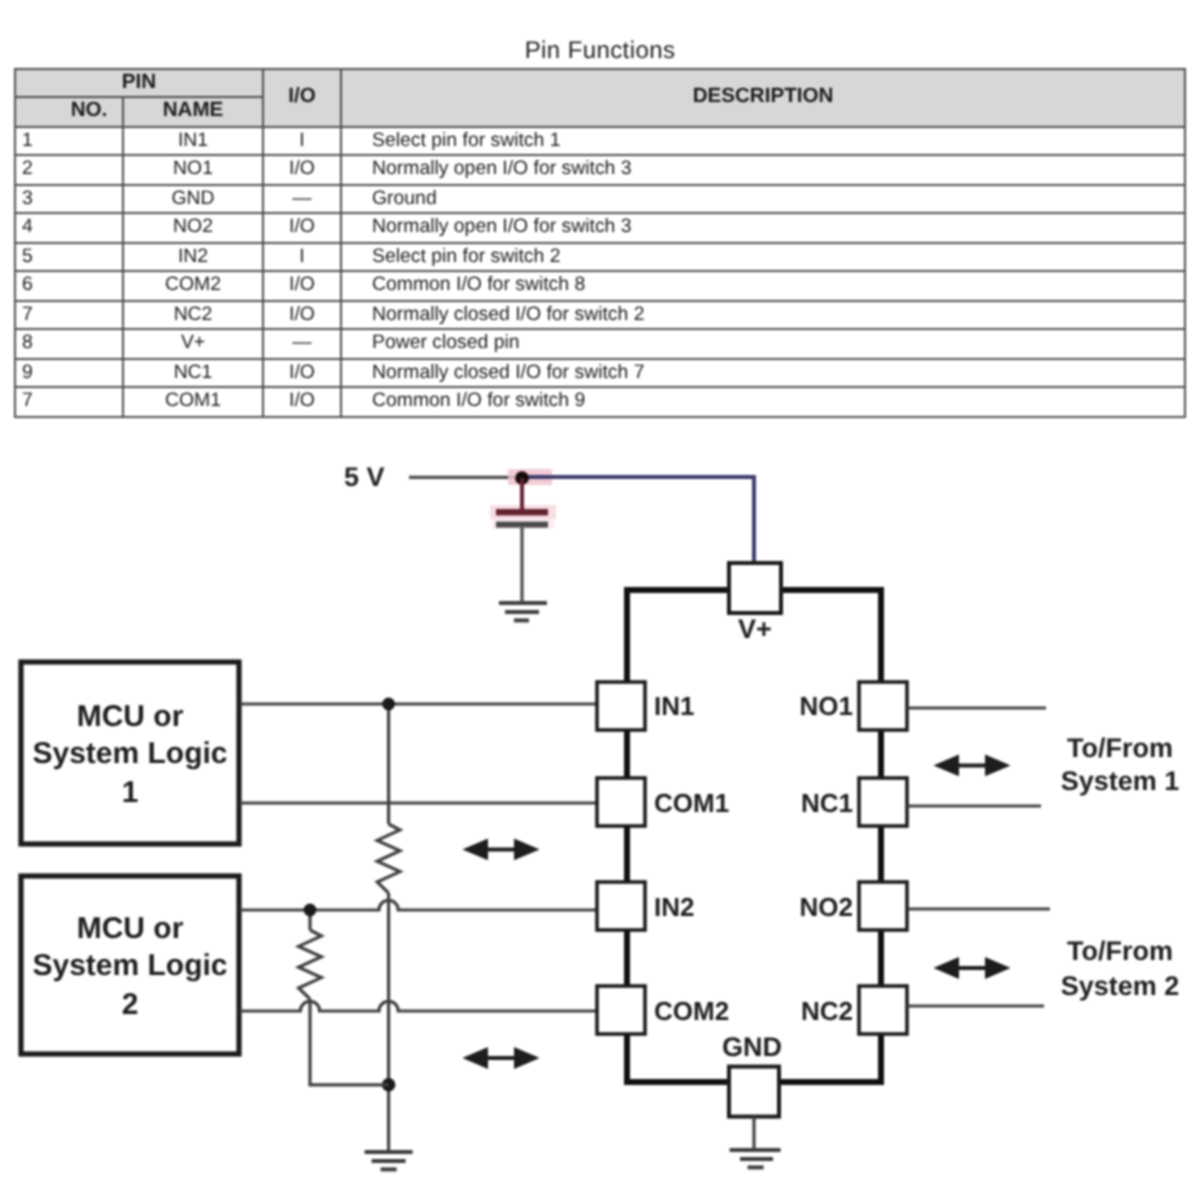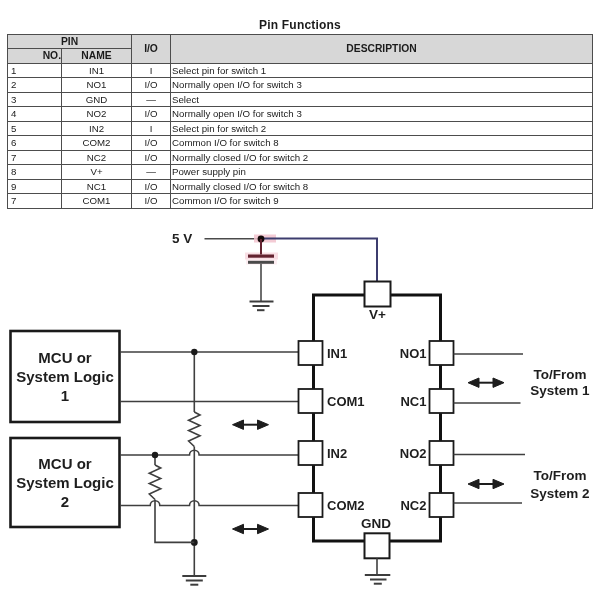--- a/index.html
+++ b/index.html
@@ -1,65 +1,65 @@
 <!DOCTYPE html>
 <html><head>
 <meta charset="utf-8">
 <style>
   html,body{margin:0;padding:0;background:#ffffff;}
   #page{position:relative;width:600px;height:600px;background:#ffffff;overflow:hidden;filter:blur(0.45px);
         font-family:"Liberation Sans", sans-serif;}
   #title{position:absolute;left:0;top:18px;width:600px;text-align:center;
-         font-size:12px;font-weight:bold;color:#1c1c1c;letter-spacing:0.2px;}
+         font-size:12px;font-weight:normal;color:#1c1c1c;letter-spacing:0.2px;}
   table.pins{position:absolute;left:7px;top:34px;width:585px;border-collapse:collapse;
              font-size:9.7px;color:#1b1b1b;table-layout:fixed;}
   table.pins th, table.pins td{border:1px solid #4d4d4d;padding:0 0 0 3px;height:13.5px;
              line-height:13px;overflow:hidden;white-space:nowrap;}
   table.pins th{background:#d7d7d7;font-weight:bold;padding:0;font-size:10.3px;}
   table.pins td.c{text-align:center;padding:0;}
-  table.pins td.d{padding-left:1px;}
+  table.pins td.d{padding-left:15px;}
 </style>
 </head>
 <body>
 <div id="page">
   <div id="title">Pin Functions</div>
   <table class="pins">
     <colgroup>
       <col style="width:54px">
         <col style="width:70px">
         <col style="width:39px">
         <col style="width:422px">
     </colgroup>
     <tbody>
         <tr>
       <th colspan="2" style="height:13px">PIN</th>
       <th rowspan="2">I/O</th>
       <th rowspan="2">DESCRIPTION</th>
     </tr>
     <tr>
-      <th style="text-align:right;padding-left:20px;height:13px">NO.</th>
+      <th style="text-align:center;padding-left:20px;height:13px">NO.</th>
       <th>NAME</th>
     </tr>
     <tr>
           <td>1</td>
           <td class="c">IN1</td>
           <td class="c">I</td>
           <td class="d">Select pin for switch 1</td>
         </tr>
     <tr>
           <td>2</td>
           <td class="c">NO1</td>
           <td class="c">I/O</td>
           <td class="d">Normally open I/O for switch 3</td>
         </tr>
     <tr>
           <td>3</td>
           <td class="c">GND</td>
           <td class="c">—</td>
-          <td class="d">Select</td>
+          <td class="d">Ground</td>
         </tr>
     <tr>
           <td>4</td>
           <td class="c">NO2</td>
           <td class="c">I/O</td>
           <td class="d">Normally open I/O for switch 3</td>
         </tr>
     <tr>
           <td>5</td>
           <td class="c">IN2</td>
@@ -75,27 +75,27 @@
     <tr>
           <td>7</td>
           <td class="c">NC2</td>
           <td class="c">I/O</td>
           <td class="d">Normally closed I/O for switch 2</td>
         </tr>
     <tr>
           <td>8</td>
           <td class="c">V+</td>
           <td class="c">—</td>
-          <td class="d">Power supply pin</td>
+          <td class="d">Power closed pin</td>
         </tr>
     <tr>
           <td>9</td>
           <td class="c">NC1</td>
           <td class="c">I/O</td>
-          <td class="d">Normally closed I/O for switch 8</td>
+          <td class="d">Normally closed I/O for switch 7</td>
         </tr>
     <tr>
           <td>7</td>
           <td class="c">COM1</td>
           <td class="c">I/O</td>
           <td class="d">Common I/O for switch 9</td>
         </tr>
   </tbody>
     </table>
 

